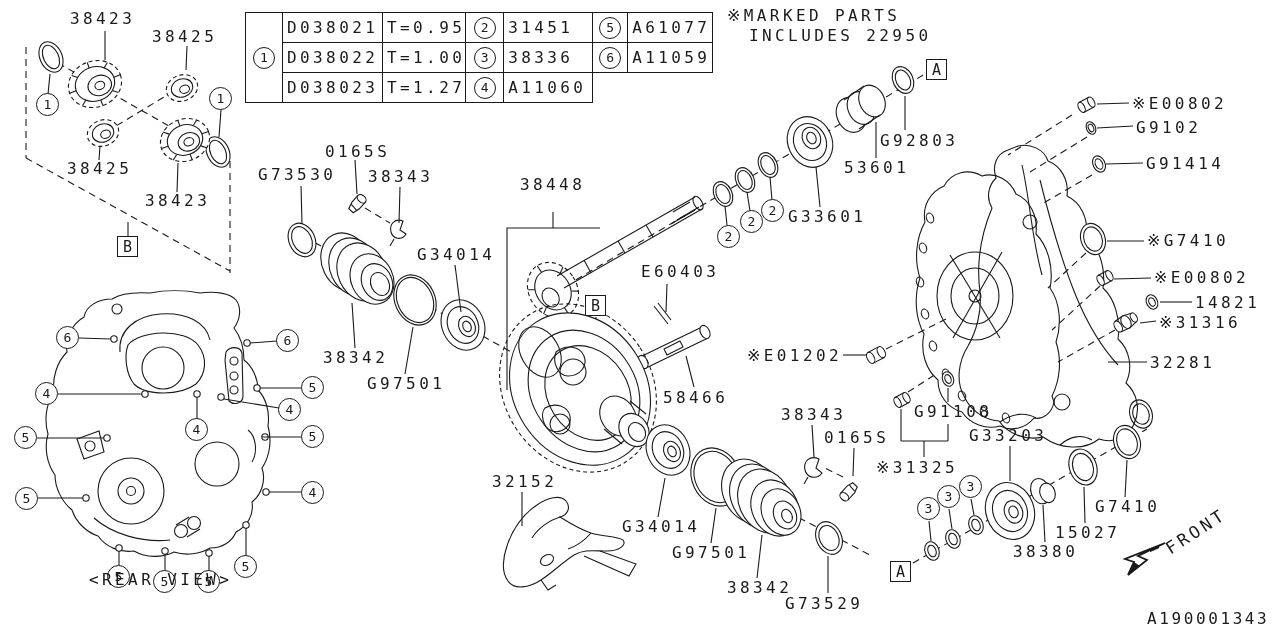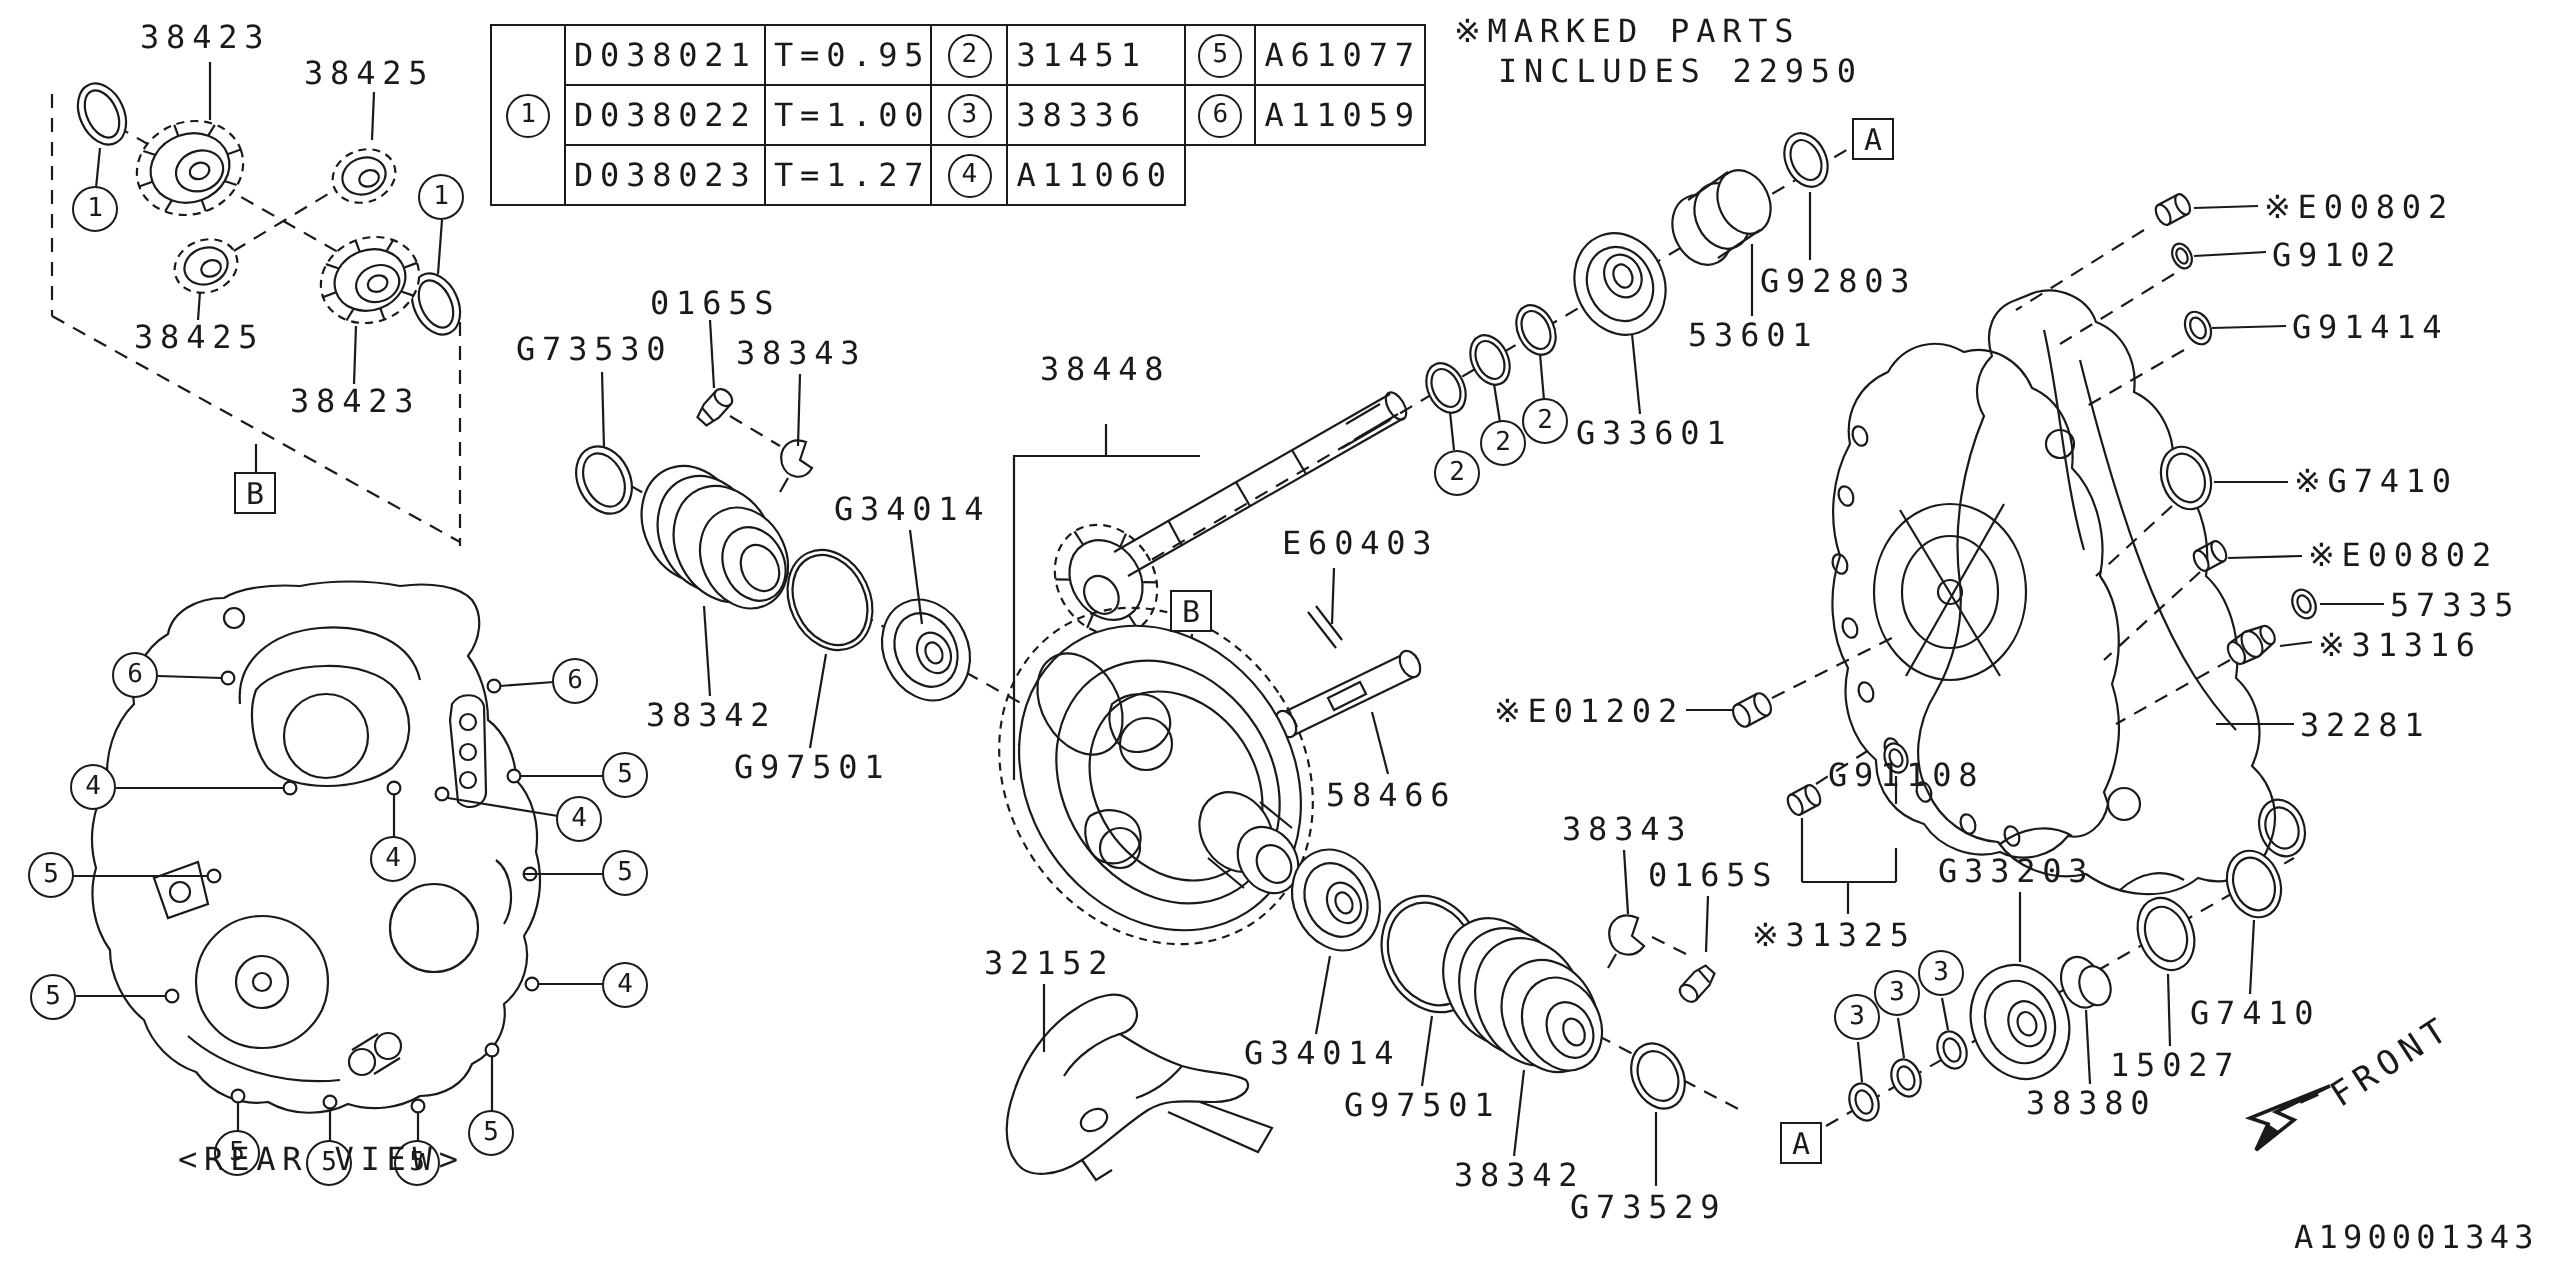--- a/index.html
+++ b/index.html
@@ -554,25 +554,25 @@
 <span class="lbl" style="left:323px;top:350px">38342</span>
 <span class="lbl" style="left:367px;top:376px">G97501</span>
 <span class="lbl" style="left:788px;top:209px">G33601</span>
 <span class="lbl" style="left:844px;top:160px">53601</span>
 <span class="lbl" style="left:880px;top:133px">G92803</span>
 <span class="lbl" style="left:1132px;top:96px">※E00802</span>
 <span class="lbl" style="left:1136px;top:120px">G9102</span>
 <span class="lbl" style="left:1146px;top:156px">G91414</span>
 <span class="lbl" style="left:1147px;top:233px">※G7410</span>
 <span class="lbl" style="left:1154px;top:270px">※E00802</span>
-<span class="lbl" style="left:1195px;top:295px">57335</span>
+<span class="lbl" style="left:1195px;top:295px">14821</span>
 <span class="lbl" style="left:1159px;top:315px">※31316</span>
 <span class="lbl" style="left:1150px;top:355px">32281</span>
 <span class="lbl" style="left:747px;top:348px">※E01202</span>
-<span class="lbl" style="left:914px;top:380px">G91108</span>
+<span class="lbl" style="left:914px;top:404px">G91108</span>
 <span class="lbl" style="left:876px;top:460px">※31325</span>
 <span class="lbl" style="left:969px;top:428px">G33203</span>
 <span class="lbl" style="left:663px;top:390px">58466</span>
 <span class="lbl" style="left:781px;top:407px">38343</span>
 <span class="lbl" style="left:824px;top:430px">0165S</span>
 <span class="lbl" style="left:492px;top:474px">32152</span>
 <span class="lbl" style="left:622px;top:519px">G34014</span>
 <span class="lbl" style="left:672px;top:545px">G97501</span>
 <span class="lbl" style="left:727px;top:580px">38342</span>
 <span class="lbl" style="left:785px;top:596px">G73529</span>

